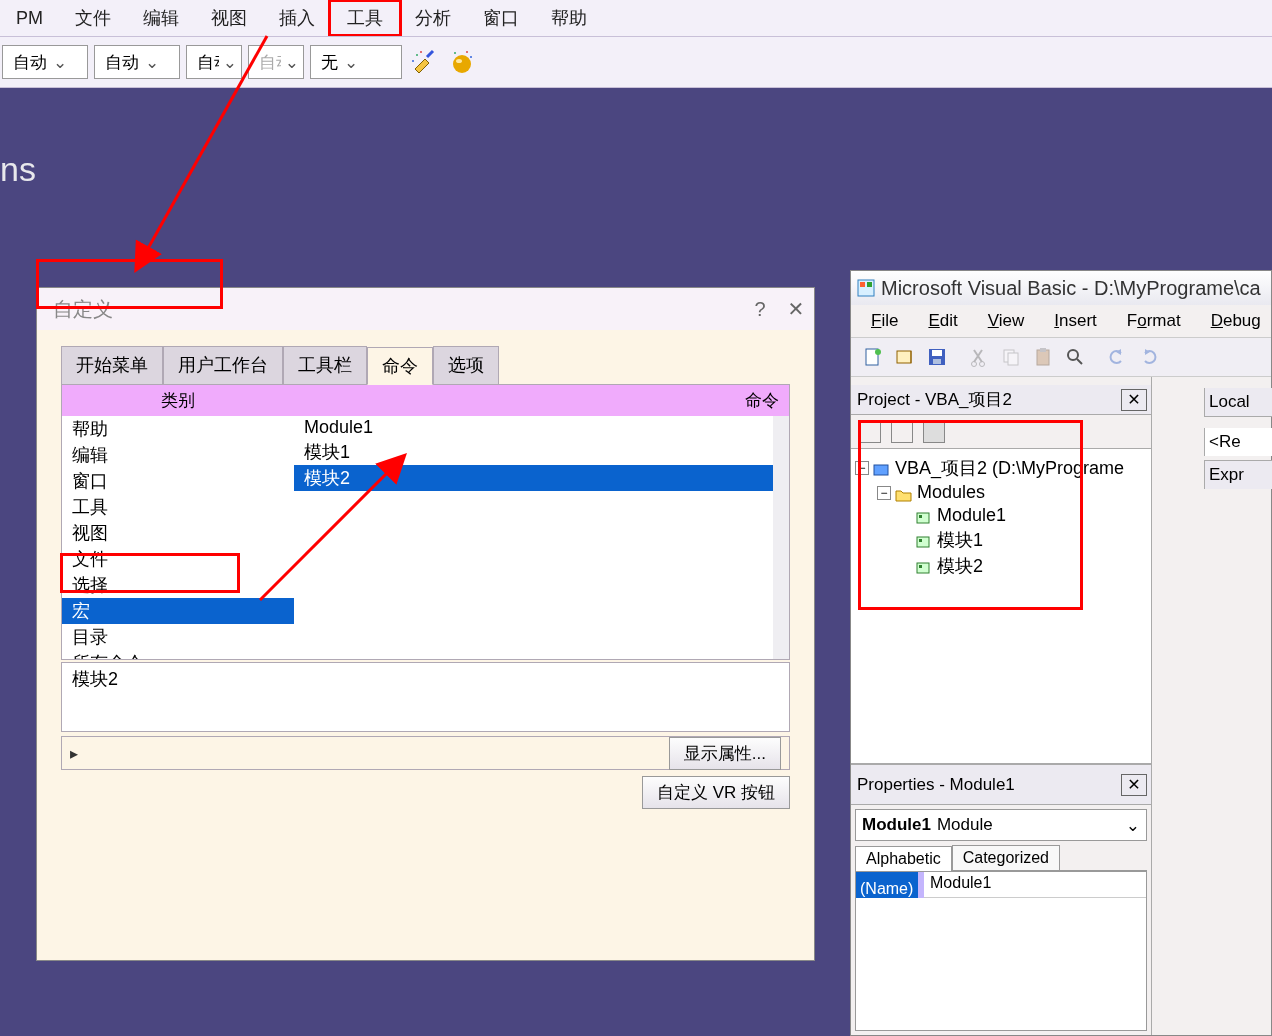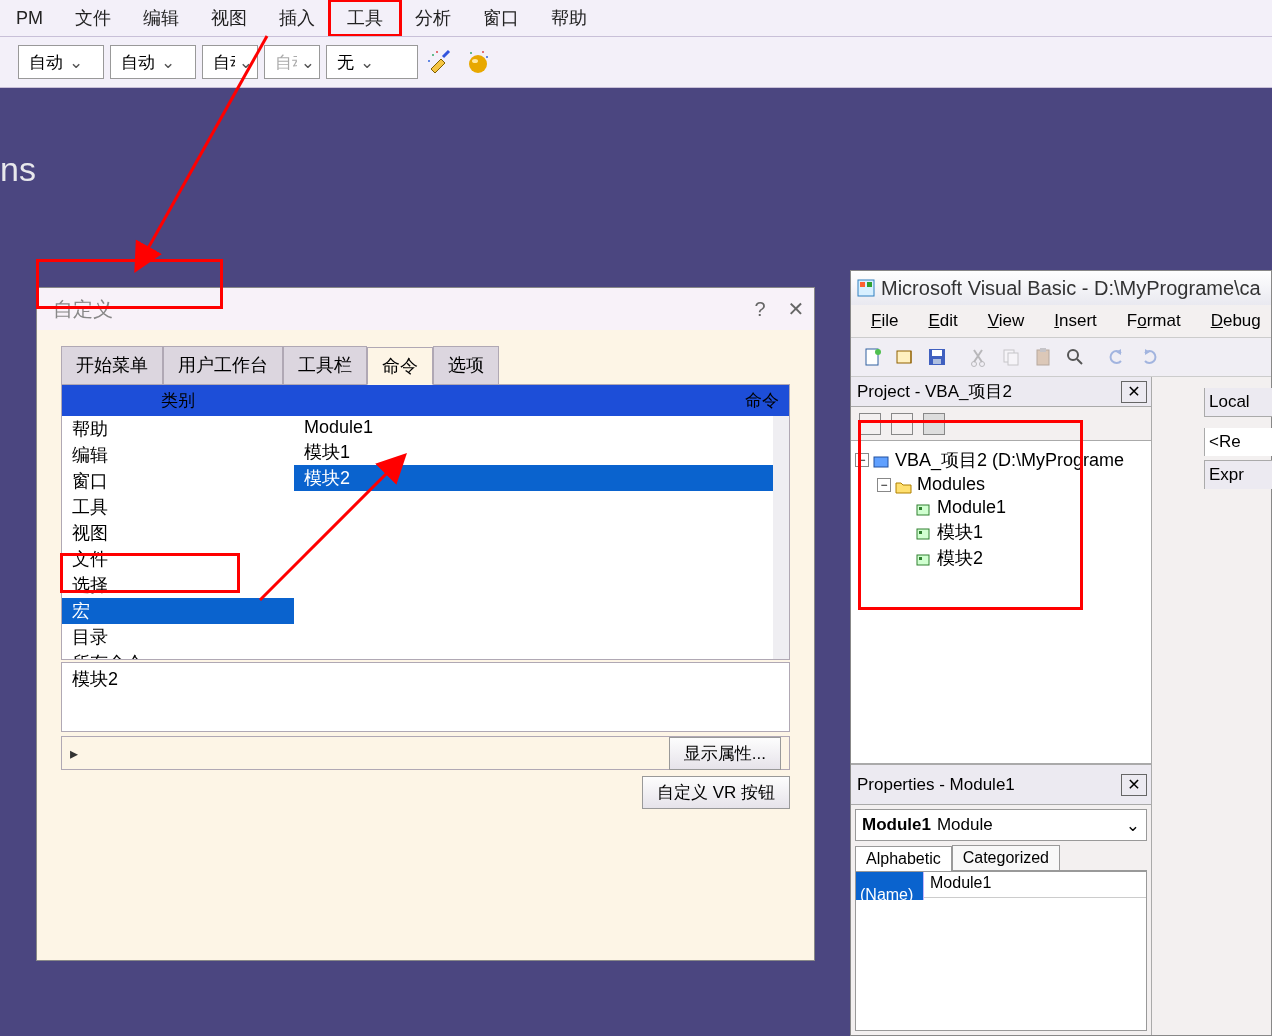--- a/index.html
+++ b/index.html
@@ -4,21 +4,21 @@
 <style>
   * { box-sizing: border-box; margin: 0; padding: 0; font-family: "Microsoft YaHei", "Segoe UI", Arial, sans-serif; }
   body { width: 1272px; height: 1036px; background: #4b4680; position: relative; overflow: hidden; }
 
   
   .menubar { position:absolute; left:0; top:0; width:100%; height:36px; background:#f3f0f9; display:flex; align-items:center; gap:0; font-size:18px; color:#222; padding-left:0; }
   .menubar .mi { padding:4px 16px; cursor:default; }
   .menubar .mi.highlight { outline:3px solid #ff0000; }
 
   
-  .toolbar { position:absolute; left:0; top:36px; width:100%; height:52px; background:#f3f0f9; border-top:1px solid #c8c0d8; border-bottom:1px solid #c8c0d8; display:flex; align-items:center; gap:6px; padding-left:18px; }
+  .toolbar { position:absolute; left:0; top:36px; width:100%; height:52px; background:#f3f0f9; border-top:1px solid #c8c0d8; border-bottom:1px solid #c8c0d8; display:flex; align-items:center; gap:6px; padding-left:2px; }
   .combo { height:34px; border:1px solid #999; background:#fff; display:flex; align-items:center; padding:0 4px 0 10px; font-size:17px; gap:4px; }
   .combo .arrow { width:18px; text-align:center; color:#555; }
   .toolbar-icon { width:32px; height:32px; display:flex; align-items:center; justify-content:center; border-radius:4px; }
 
   
   .ns-text { position:absolute; left:0; top:150px; color:#e8e8ec; font-size:34px; font-family: Tahoma, sans-serif; }
 
   
   .arrow1 { position:absolute; left:40; top:0; pointer-events:none; }
 
@@ -26,21 +26,21 @@
   .dlg { position:absolute; left:36px; top:262px; width:779px; height:674px; background:#fdf5e6; border:1px solid #888;margin-top:25px; }
   .dlg-title { height:42px; background:#f8f2f9; display:flex; align-items:center; padding-left:16px; font-size:20px; color:#888; }
   .dlg-title .spacer { flex:1; }
   .dlg-title .help, .dlg-title .close { width:36px; text-align:center; font-size:20px; color:#666; }
   .red-box-dlgtitle { position:absolute; left:36px; top:259px; width:187px; height:50px; border:3px solid #ff0000; pointer-events:none; }
 
   .tabs { display:flex; margin:16px 0 0 24px; }
   .tab { padding:6px 14px; font-size:18px; background:#dcd6df; border:1px solid #b0a8b4; border-bottom:none; margin-right:0; }
   .tab.active { background:#fdf5e6; position:relative; top:1px; border-bottom:1px solid #fdf5e6; }
 
-  .headers { display:flex; margin:0 24px; border:1px solid #b0a8b4; border-bottom:none; background:#1d4ed8; font-size:17px; }
+  .headers { display:flex; margin:0 24px; border:1px solid #b0a8b4; border-bottom:none; background:#f0abfc; font-size:17px; }
   .headers .h1 { flex:0 0 232px; text-align:center; padding:4px 0; }
   .headers .h2 { flex:1; text-align:right; padding:4px 10px 4px 0; }
 
   .lists { display:flex; margin:0 24px; border:1px solid #b0a8b4; border-top:none; height:244px; background:#fff; }
   .cat-list { flex:0 0 232px; border-right:0; overflow:hidden; }
   .cat-list .item, .cmd-list .item { padding:1px 10px; font-size:18px; cursor:default; }
   .cat-list .item.sel, .cmd-list .item.sel { background:#0a63ce; color:#fff; }
   .cmd-list { flex:1; position:relative; }
   .scrollbar-v { position:absolute; right:0; top:0; width:16px; height:100%; background:#efeef2; }
 
@@ -67,21 +67,21 @@
   .vbe-title-row { height:34px; background:linear-gradient(#fff,#e9e9f0); display:flex; align-items:center; padding-left:6px; font-size:20px; color:#333; gap:6px; }
   .vbe-title-row .icon { width:18px; height:18px; display:inline-block; }
   .vbe-menu { height:32px; display:flex; align-items:center; font-size:17px; padding-left:10px; gap:10px; }
   .vbe-menu .vmi { padding:2px 10px; }
   .vbe-menu .vmi u { text-decoration:underline; }
   .vbe-tool { height:40px; background:#f0eef4; border-top:1px solid #ccc; border-bottom:1px solid #ccc; display:flex; align-items:center; gap:4px; padding-left:8px; }
   .tb-icon { width:28px; height:28px; display:flex; align-items:center; justify-content:center; }
   .tb-sep { width:6px; }
 
   .vbe-body { display:flex; height:calc(100% - 106px); }
-  .vbe-left { flex:0 0 300px; display:flex; flex-direction:column; }
+  .vbe-left { flex:0 0 300px; display:flex; flex-direction:column;margin-top:8px; }
   .vbe-right { flex:1; border-left:1px solid #aaa; }
 
   .proj-header { height:30px; background:#eceaf1; border-bottom:1px solid #aaa; display:flex; align-items:center; padding-left:6px; font-size:17px; }
   .proj-header .spacer { flex:1; }
   .proj-header .x { width:26px; height:22px; border:1px solid #666; display:flex; align-items:center; justify-content:center; font-size:16px; margin-right:4px; }
   .proj-btns { height:34px; border-bottom:1px solid #aaa; display:flex; align-items:center; gap:10px; padding-left:8px; }
   .proj-btn-icon { width:22px; height:22px; border:1px solid #888; }
   .proj-tree { flex:1; background:#fff; border-bottom:1px solid #aaa; padding:6px 4px; font-size:18px; overflow:hidden; position:relative; }
   .tree-row { display:flex; align-items:center; gap:4px; padding:1px 0; white-space:nowrap; }
   .tree-indent1 { padding-left:22px; }
@@ -100,21 +100,21 @@
   .prop-header .spacer { flex:1; }
   .prop-header .x { width:26px; height:22px; border:1px solid #666; display:flex; align-items:center; justify-content:center; font-size:16px; margin-right:4px; }
   .prop-combo { height:32px; border:1px solid #999; margin:4px; background:#fff; display:flex; align-items:center; padding:0 6px; font-size:17px; }
   .prop-combo b { font-weight:bold; margin-right:6px; }
   .prop-combo .spacer { flex:1; }
   .prop-tabs { display:flex; border-bottom:1px solid #999; font-size:16px; margin:0 4px; }
   .prop-tab { padding:3px 10px; border:1px solid #999; border-bottom:none; background:#f8f8f8; }
   .prop-tab.active { background:#fff; position:relative; top:1px; }
   .prop-grid { margin:0 4px 4px 4px; border:1px solid #999; background:#fff; height:160px; }
   .prop-row { display:flex; height:26px; }
-  .prop-row .pk { flex:0 0 68px; background:#0a63ce; color:#fff; border-right:1px solid #c4b5fd; padding:14px 4px; font-size:16px; }
+  .prop-row .pk { flex:0 0 68px; background:#0a63ce; color:#fff; border-right:6px solid #c4b5fd; padding:8px 4px; font-size:16px; }
   .prop-row .pv { flex:1; padding:2px 6px; font-size:16px; border-bottom:1px solid #ccc; }
 
   svg { overflow:visible; }
 </style>
 </head>
 <body>
 
 <div class="menubar">
   <span class="mi">PM</span>
   <span class="mi">文件</span>

